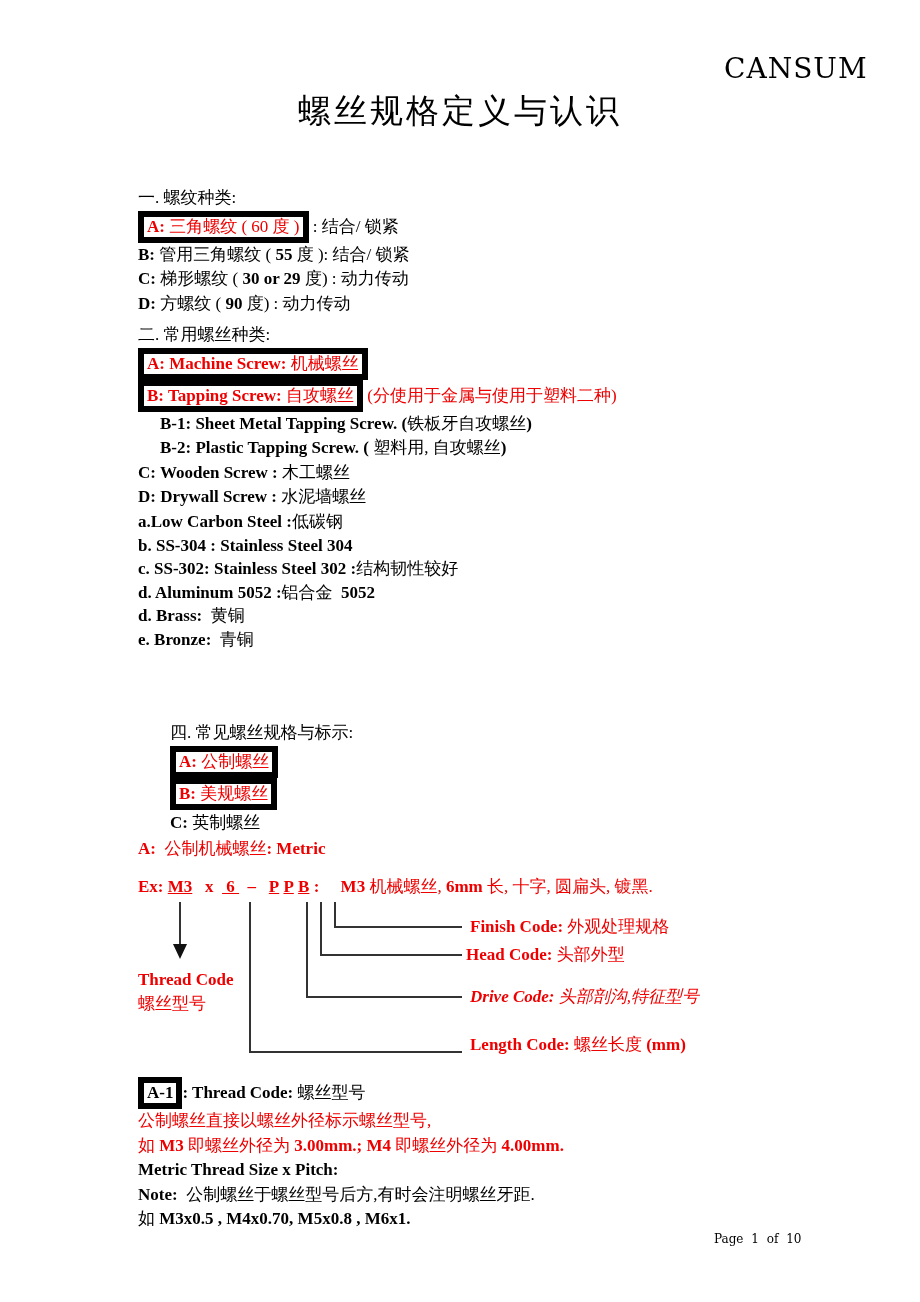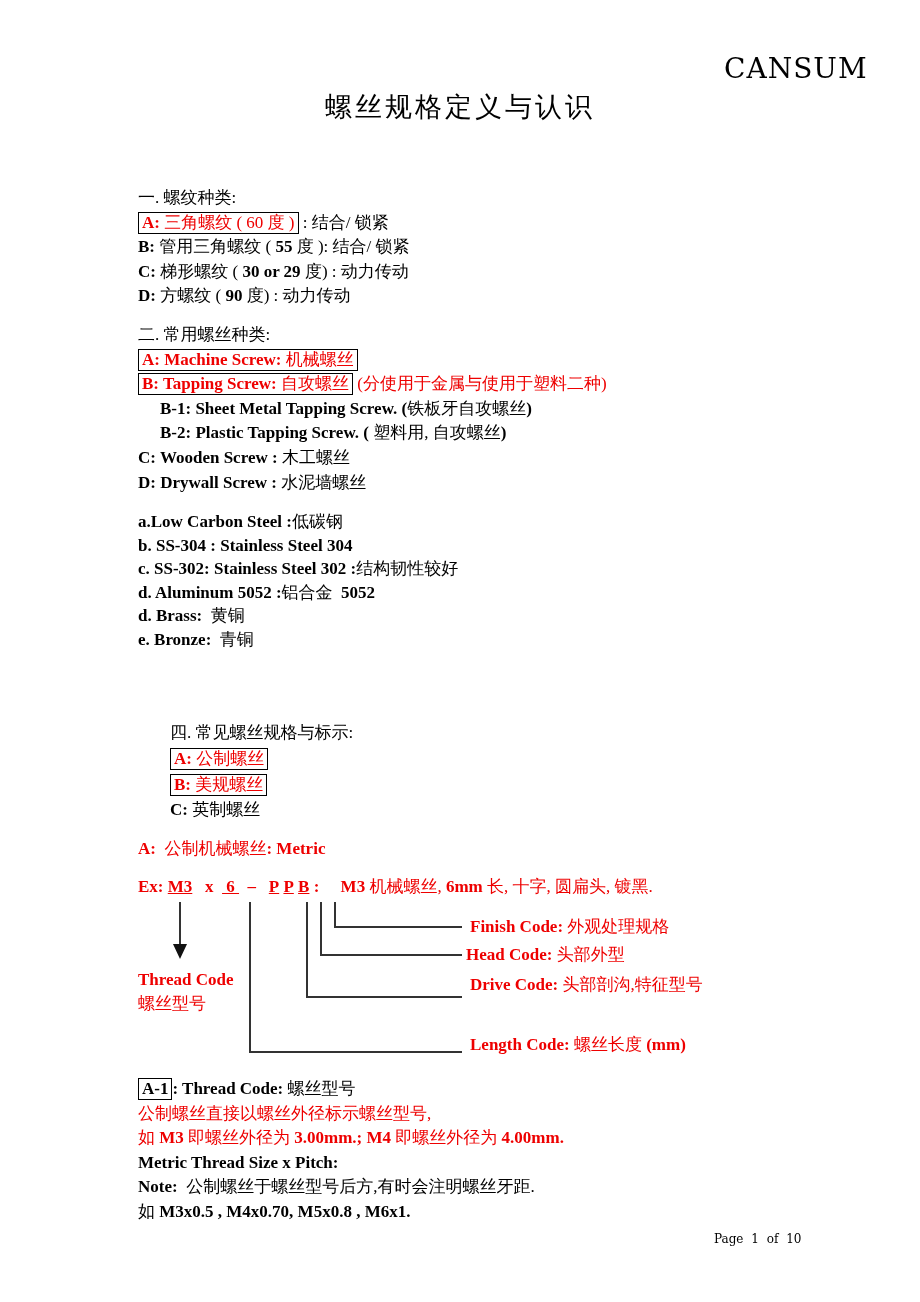--- a/index.html
+++ b/index.html
@@ -6,37 +6,37 @@
   .page{
     position:relative;width:920px;height:1302px;background:#ffffff;overflow:hidden;
     font-family:"Liberation Serif","DejaVu Serif",serif;
     font-size:17px;color:#000;
   }
   .abs{position:absolute;}
   .line{white-space:pre;line-height:inherit;}
   .b{font-weight:bold;}
   .red{color:#ee0000;}
   .u{text-decoration:underline;}
-  .boxed{display:inline-block;border:1px solid #000000;padding:0 3px;line-height:1.18;}
+  .boxed{display:inline-block;border:6px solid #000000;padding:0 3px;line-height:1.18;}
   .logo{left:724px;top:52px;font-size:28px;letter-spacing:1px;font-family:"DejaVu Serif","Liberation Serif",serif;}
-  .title{left:0;right:0;top:89px;text-align:center;font-size:27px;letter-spacing:3px;}
+  .title{left:0;right:0;top:89px;text-align:center;font-size:33px;letter-spacing:3px;}
   .sec1{left:138px;top:186px;line-height:24.6px;}
   .sec2{left:138px;top:323px;line-height:24.6px;}
   .sec2 .indent{padding-left:22px;}
   .sec3{left:138px;top:510px;line-height:23.6px;}
   .sec4{left:138px;top:720px;line-height:25.8px;padding-left:32px;}
   .metric-line{left:138px;top:837px;}
   .ex-line{left:138px;top:875px;white-space:pre;}
   .diagram{left:0;top:898px;width:920px;height:180px;}
   .diagram svg{position:absolute;left:0;top:0;}
   .dlabel{position:absolute;white-space:pre;}
   .thread-label{left:138px;top:62px;line-height:24px;white-space:pre;margin-top:8px;}
   .lbl-finish{left:470px;top:17px;}
   .lbl-head{left:466px;top:45px;}
-  .lbl-drive{left:470px;top:75px;}
+  .lbl-drive{left:470px;top:87px;font-style:italic;}
   .lbl-length{left:470px;top:135px;}
   .a1sec{left:138px;top:1077px;line-height:24.6px;}
   .footer{left:714px;top:1232px;font-size:12px;word-spacing:4px;font-family:"DejaVu Serif","Liberation Serif",serif;}
 </style>
 </head>
 <body>
 
 <div class="page">
 
   <div class="abs logo">CANSUM</div>

